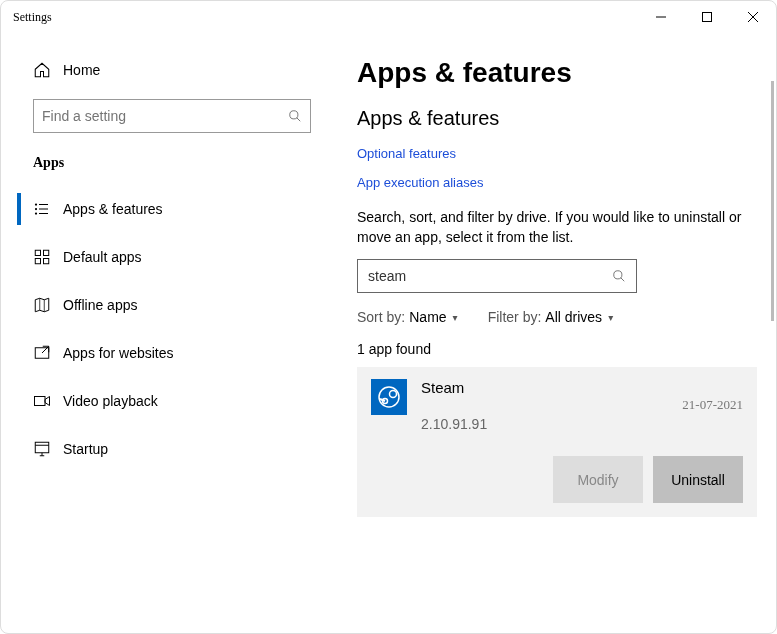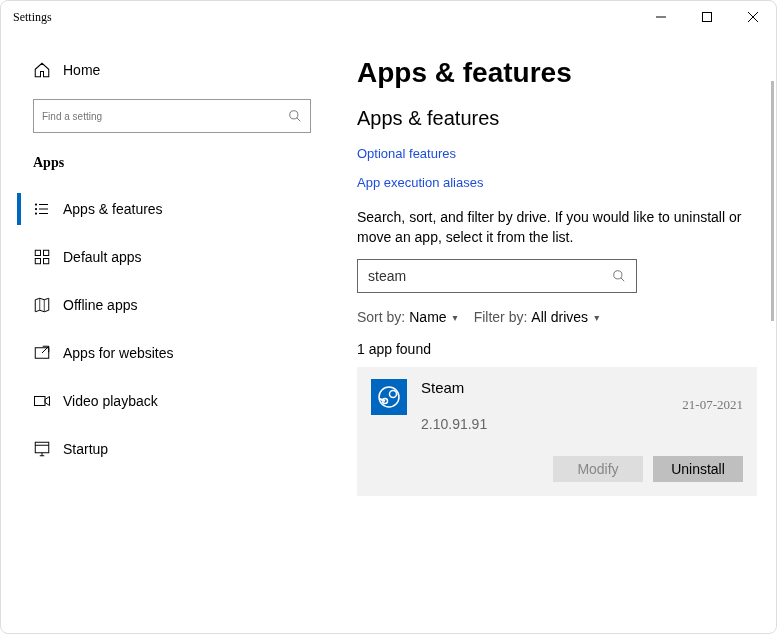--- a/index.html
+++ b/index.html
@@ -56,21 +56,21 @@
     border: 1px solid #999;
     height: 34px;
     display: flex;
     align-items: center;
     padding: 0 8px;
   }
   .search-box input {
     border: none;
     outline: none;
     flex: 1;
-    font-size: 10px;
+    font-size: 14px;
     color: #666;
     background: transparent;
   }
   .section-head {
     font-weight: 600;
     font-size: 14px;
     padding: 6px 16px 14px 16px;
     font-family: Liberation Serif, serif;
   }
   .nav-item {
@@ -104,21 +104,21 @@
     width: 280px;
     height: 34px;
     display: flex;
     align-items: center;
     padding: 0 10px;
     margin-bottom: 16px;
   }
   .app-search input {
     border: none; outline: none; flex:1; font-size:14px; color:#333;
   }
-  .filters { display: flex; gap: 16px; margin-bottom: 16px; font-size: 14px; }
+  .filters { display: flex; gap: 30px; margin-bottom: 16px; font-size: 14px; }
   .filter { display: flex; align-items: center; gap: 4px; color: #333; }
   .filter .label { color: #555; }
   .filter .value { color: #000; }
   .chev { font-size: 10px; color: #555; margin-left: 2px; }
   .found { font-size: 14px; margin-bottom: 10px; }
   .app-card {
     background: #f2f2f2;
     padding: 12px 14px 14px 14px;
     width: 400px;
   }
@@ -127,21 +127,21 @@
     width: 36px; height: 36px;
     background: #0067c0;
     display:flex; align-items:center; justify-content:center;
   }
   .app-meta { margin-left: 14px; flex:1; }
   .app-name { font-size: 15px; }
   .app-ver { font-size: 14px; color: #666; margin-top: 20px; }
   .app-date { font-size: 13px; color: #777; margin-top: 18px; font-family: Liberation Serif, serif; }
   .app-actions { display:flex; justify-content:flex-end; gap: 10px; margin-top: 24px; }
   .btn {
-    width: 90px; height: 26px;
+    width: 90px; height: 47px;
     display:flex; align-items:center; justify-content:center;
     font-size: 14px;
   }
   .btn.modify { background: #ddd; color: #888; }
   .btn.uninstall { background: #bfbfbf; color: #000; }
   .scroll-indicator {
     position: absolute;
     right: 2px;
     top: 48px;
     width: 3px;

